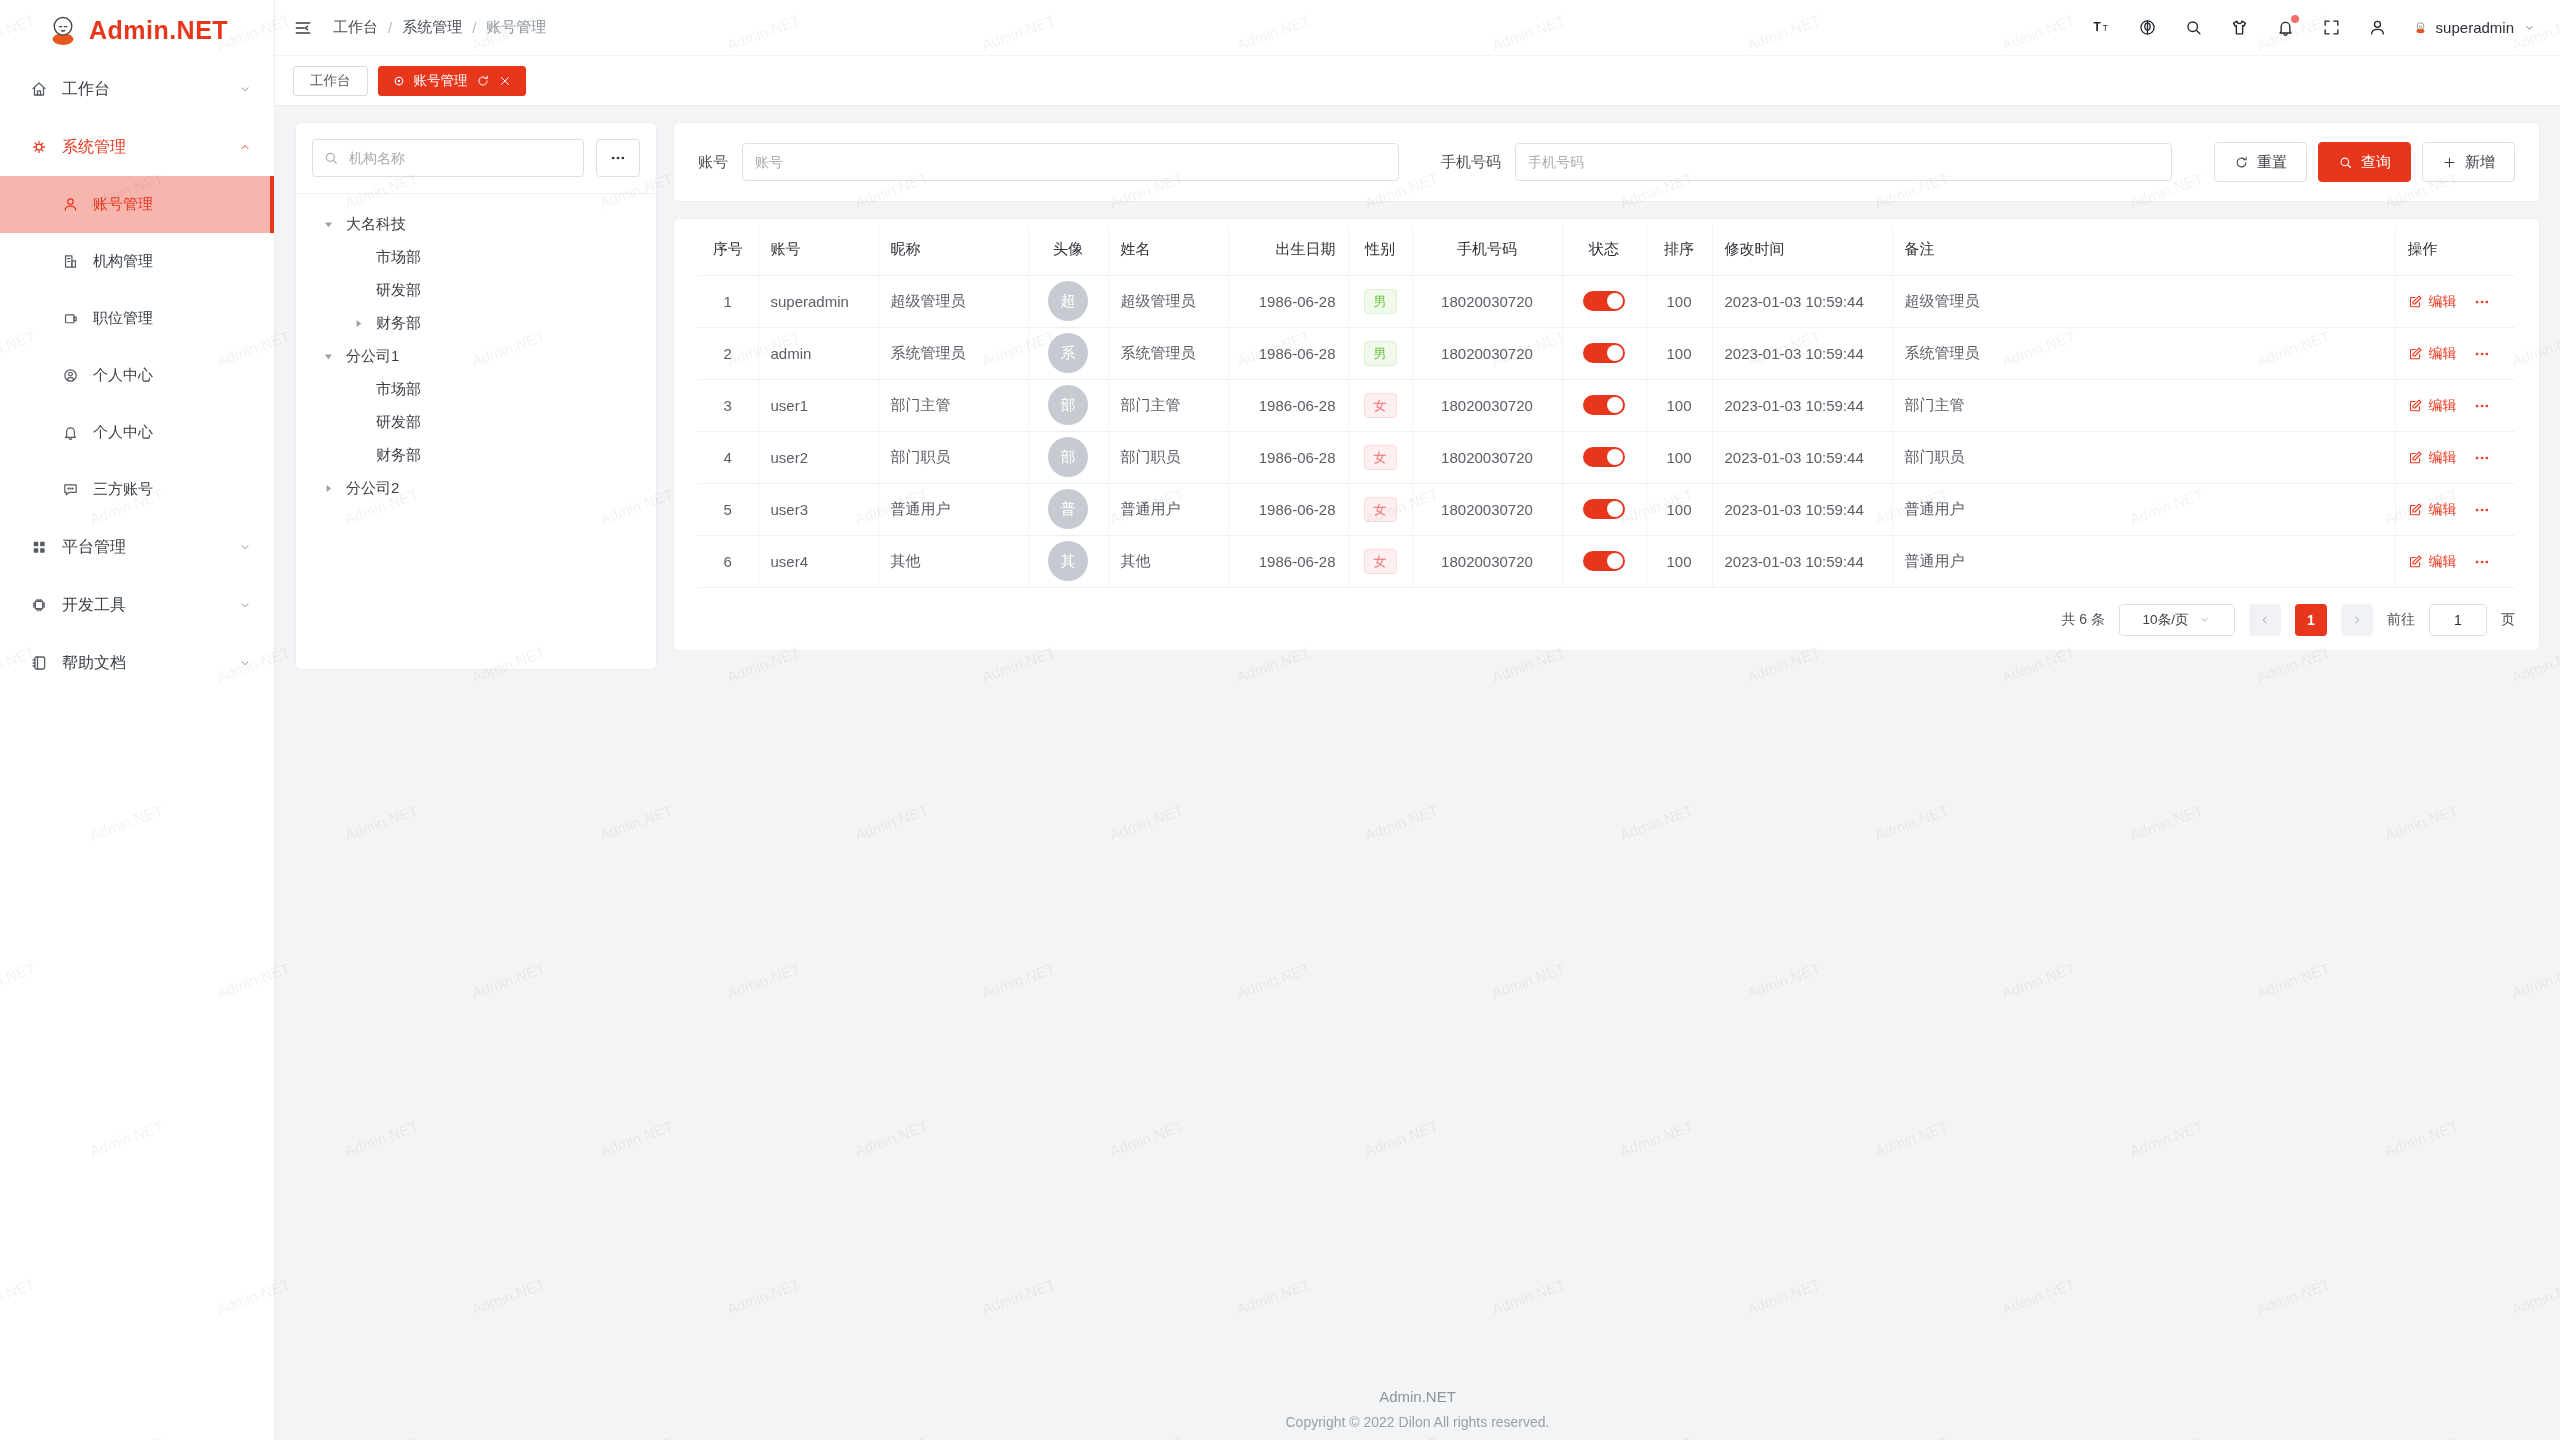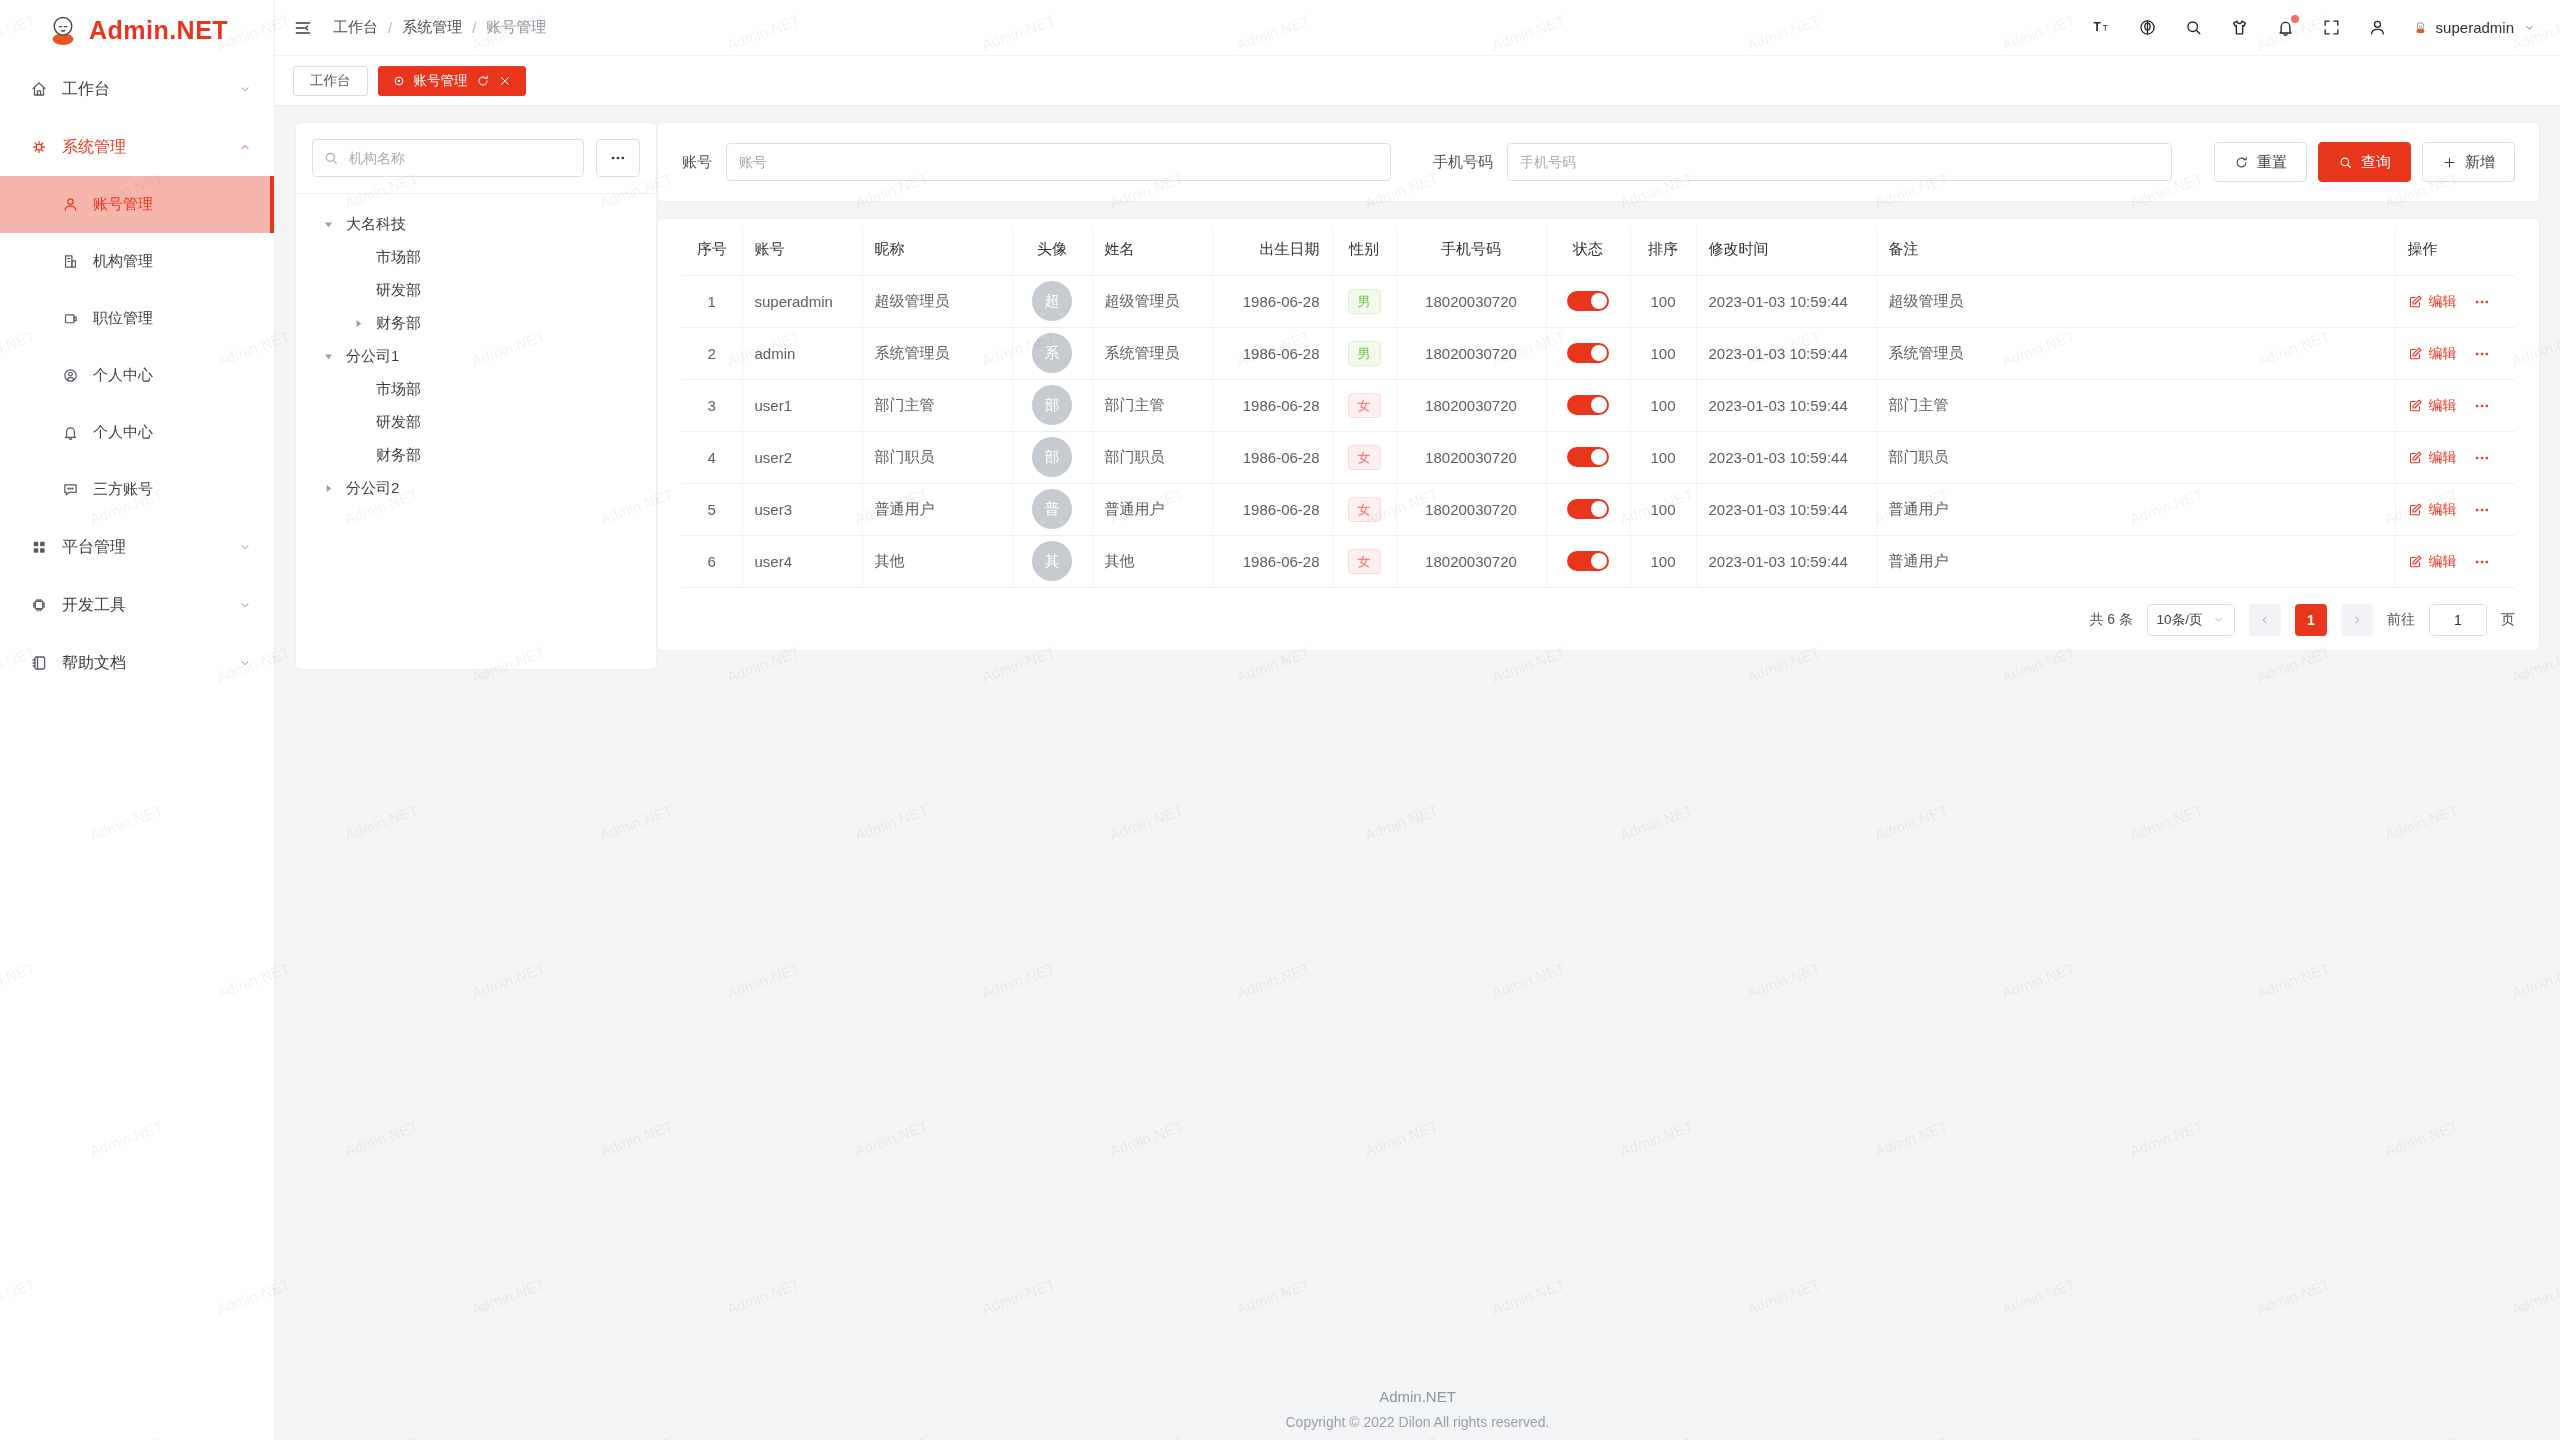--- a/index.html
+++ b/index.html
@@ -49,21 +49,21 @@
   .user-box .icn{width:13px;height:13px;color:#6b7078}
 
   
   .tabbar{height:50px;background:#fff;border-bottom:1px solid var(--border);display:flex;align-items:center;gap:10px;padding:0 18px}
   .tab{height:30px;display:inline-flex;align-items:center;padding:0 16px;border:1px solid #d8dce3;border-radius:3px;
        background:#fff;font-size:13.5px;color:#54585f;cursor:pointer;gap:8px}
   .tab.active{background:var(--primary);border-color:var(--primary);color:#fff;padding:0 13px}
   .tab .icn{width:14px;height:14px}
 
   
-  .content{flex:1;padding:16px 20px;display:flex;align-items:flex-start}
+  .content{flex:1;padding:16px 20px;display:flex;gap:16px;align-items:flex-start}
   .card{background:#fff;border:1px solid #edeff4;border-radius:6px}
 
   
   .tree-card{width:362px;height:548px;flex:none;display:flex;flex-direction:column}
   .tree-head{padding:16px;display:flex;gap:12px;border-bottom:1px solid #f0f2f6}
   .inp-wrap{flex:1;height:38px;border:1px solid #dcdfe6;border-radius:4px;display:flex;align-items:center;padding:0 10px;gap:8px;background:#fff}
   .inp-wrap .icn{width:16px;height:16px;color:#a8abb2}
   .inp-wrap input{border:none;outline:none;flex:1;font-size:14px;color:var(--txt);min-width:0;font-family:inherit;background:transparent}
   .inp-wrap input::placeholder{color:var(--ph)}
   .more-btn{width:44px;height:38px;border:1px solid #dcdfe6;border-radius:4px;background:#fff;display:flex;align-items:center;justify-content:center;color:#303133;cursor:pointer}
@@ -104,21 +104,21 @@
   .tag.male{background:#f0f9eb;color:#67c23a;border:1px solid #dcf1cd}
   .tag.female{background:#fef0f0;color:#f56c6c;border:1px solid #fbdada}
   .toggle{width:42px;height:20px;border-radius:10px;background:var(--primary);position:relative;display:inline-block;vertical-align:middle;cursor:pointer}
   .toggle::after{content:"";position:absolute;right:2px;top:2px;width:16px;height:16px;border-radius:50%;background:#fff}
   .link-edit{color:var(--primary);display:inline-flex;align-items:center;gap:6px;font-size:14px;cursor:pointer;vertical-align:middle}
   .link-edit .icn{width:15px;height:15px}
   .row-more{color:var(--primary);width:18px;height:14px;margin-left:16px;cursor:pointer;vertical-align:middle}
 
   
   .pager{display:flex;align-items:center;justify-content:flex-end;gap:14px;padding-top:16px;font-size:14px;color:#4c5058}
-  .select{width:88px;height:32px;border:1px solid #dcdfe6;border-radius:4px;display:flex;align-items:center;
+  .select{width:116px;height:32px;border:1px solid #dcdfe6;border-radius:4px;display:flex;align-items:center;
           justify-content:center;gap:10px;color:#3c4047;cursor:pointer;font-size:13.5px}
   .select .icn{width:13px;height:13px;color:#a8abb2}
   .pg-btn{width:32px;height:32px;border:none;border-radius:4px;background:#f0f2f5;display:inline-flex;align-items:center;
           justify-content:center;color:#a0a5ad;cursor:pointer}
   .pg-btn .icn{width:14px;height:14px}
   .pg-btn.active{background:var(--primary);color:#fff;font-size:14px;font-weight:bold}
   .goto{width:58px;height:32px;border:1px solid #dcdfe6;border-radius:4px;text-align:center;font-size:14px;color:var(--txt);outline:none;font-family:inherit}
 
   
   .footer{position:absolute;left:0;right:0;bottom:10px;text-align:center;color:#8f959e;pointer-events:none}

